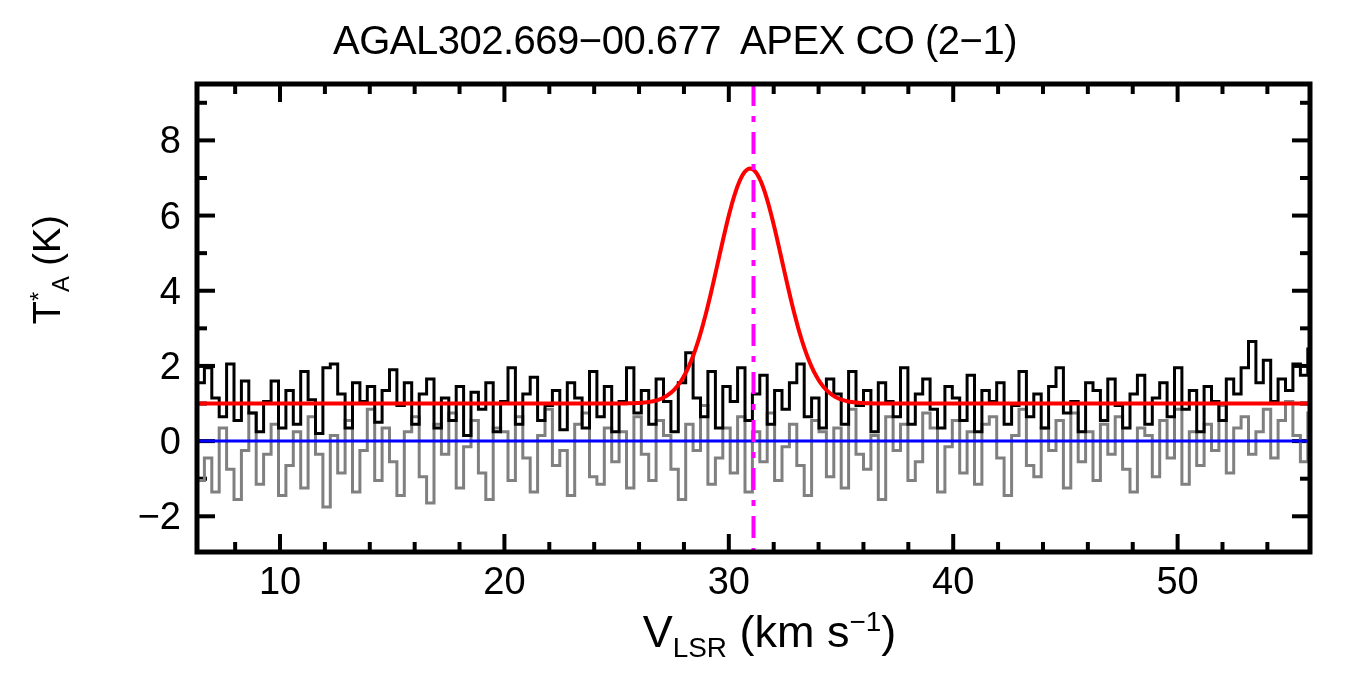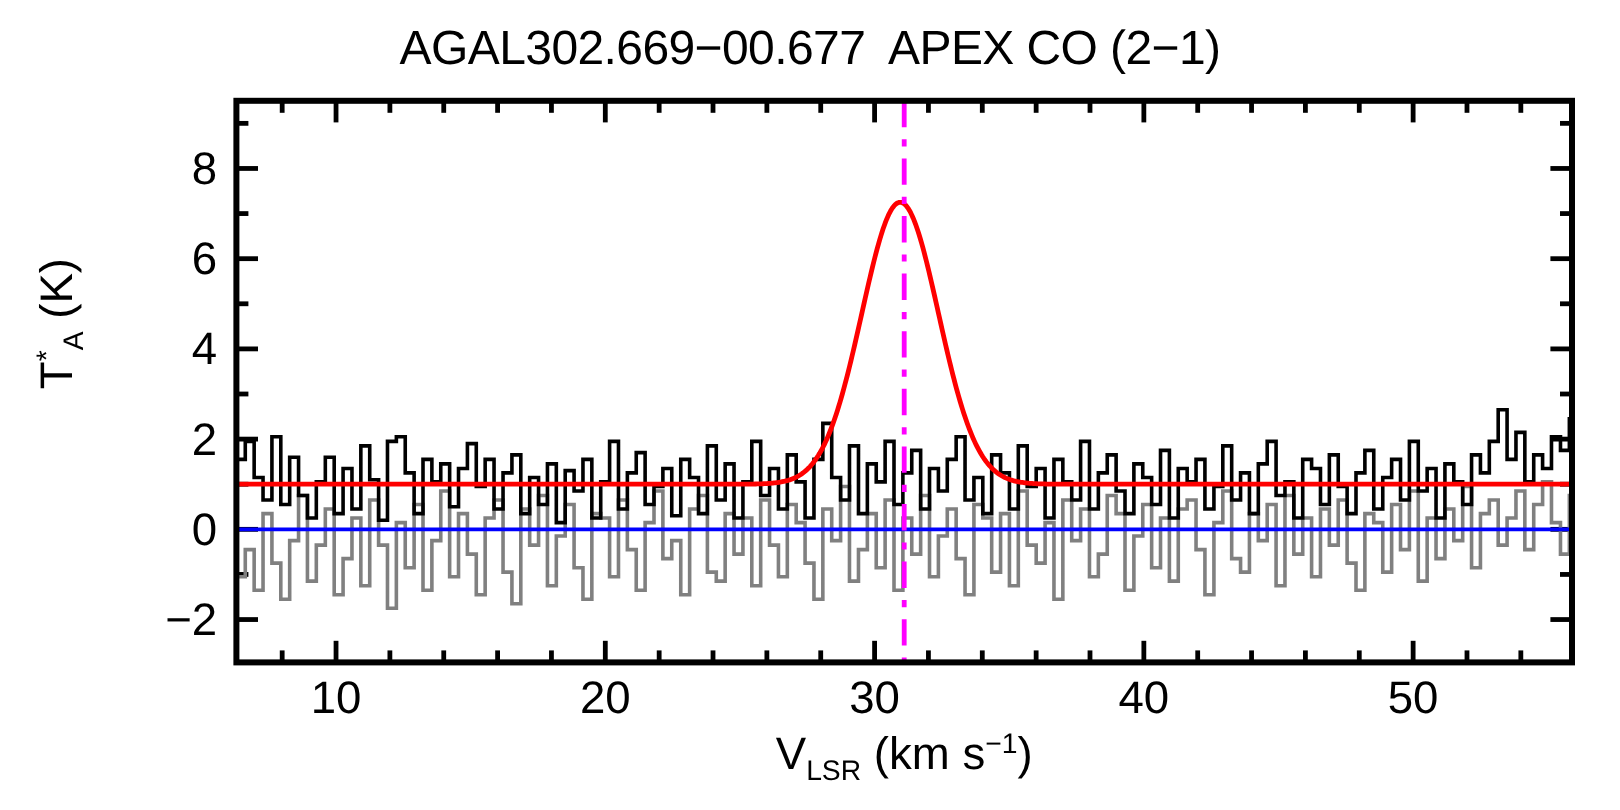--- a/index.html
+++ b/index.html
@@ -40,25 +40,25 @@
     text-align: center;
     font-size: 38px;
     color: #000;
     transform: rotate(-90deg);
     white-space: pre;
   }
   #ylabel sup { font-size: 0.62em; vertical-align: super; }
   #ylabel sub { font-size: 0.62em; vertical-align: sub; }
   #xlabel {
     position: absolute;
-    left: 197px;
+    left: 213px;
     top: 606px;
     width: 1113px;
     text-align: center;
-    font-size: 38px;
+    font-size: 45px;
     color: #000;
     white-space: pre;
   }
   #xlabel sub { font-size: 0.62em; vertical-align: sub; }
   #xlabel sup { font-size: 0.62em; vertical-align: super; }
   svg#canvas {
     position: absolute;
     left: 0;
     top: 0;
   }

